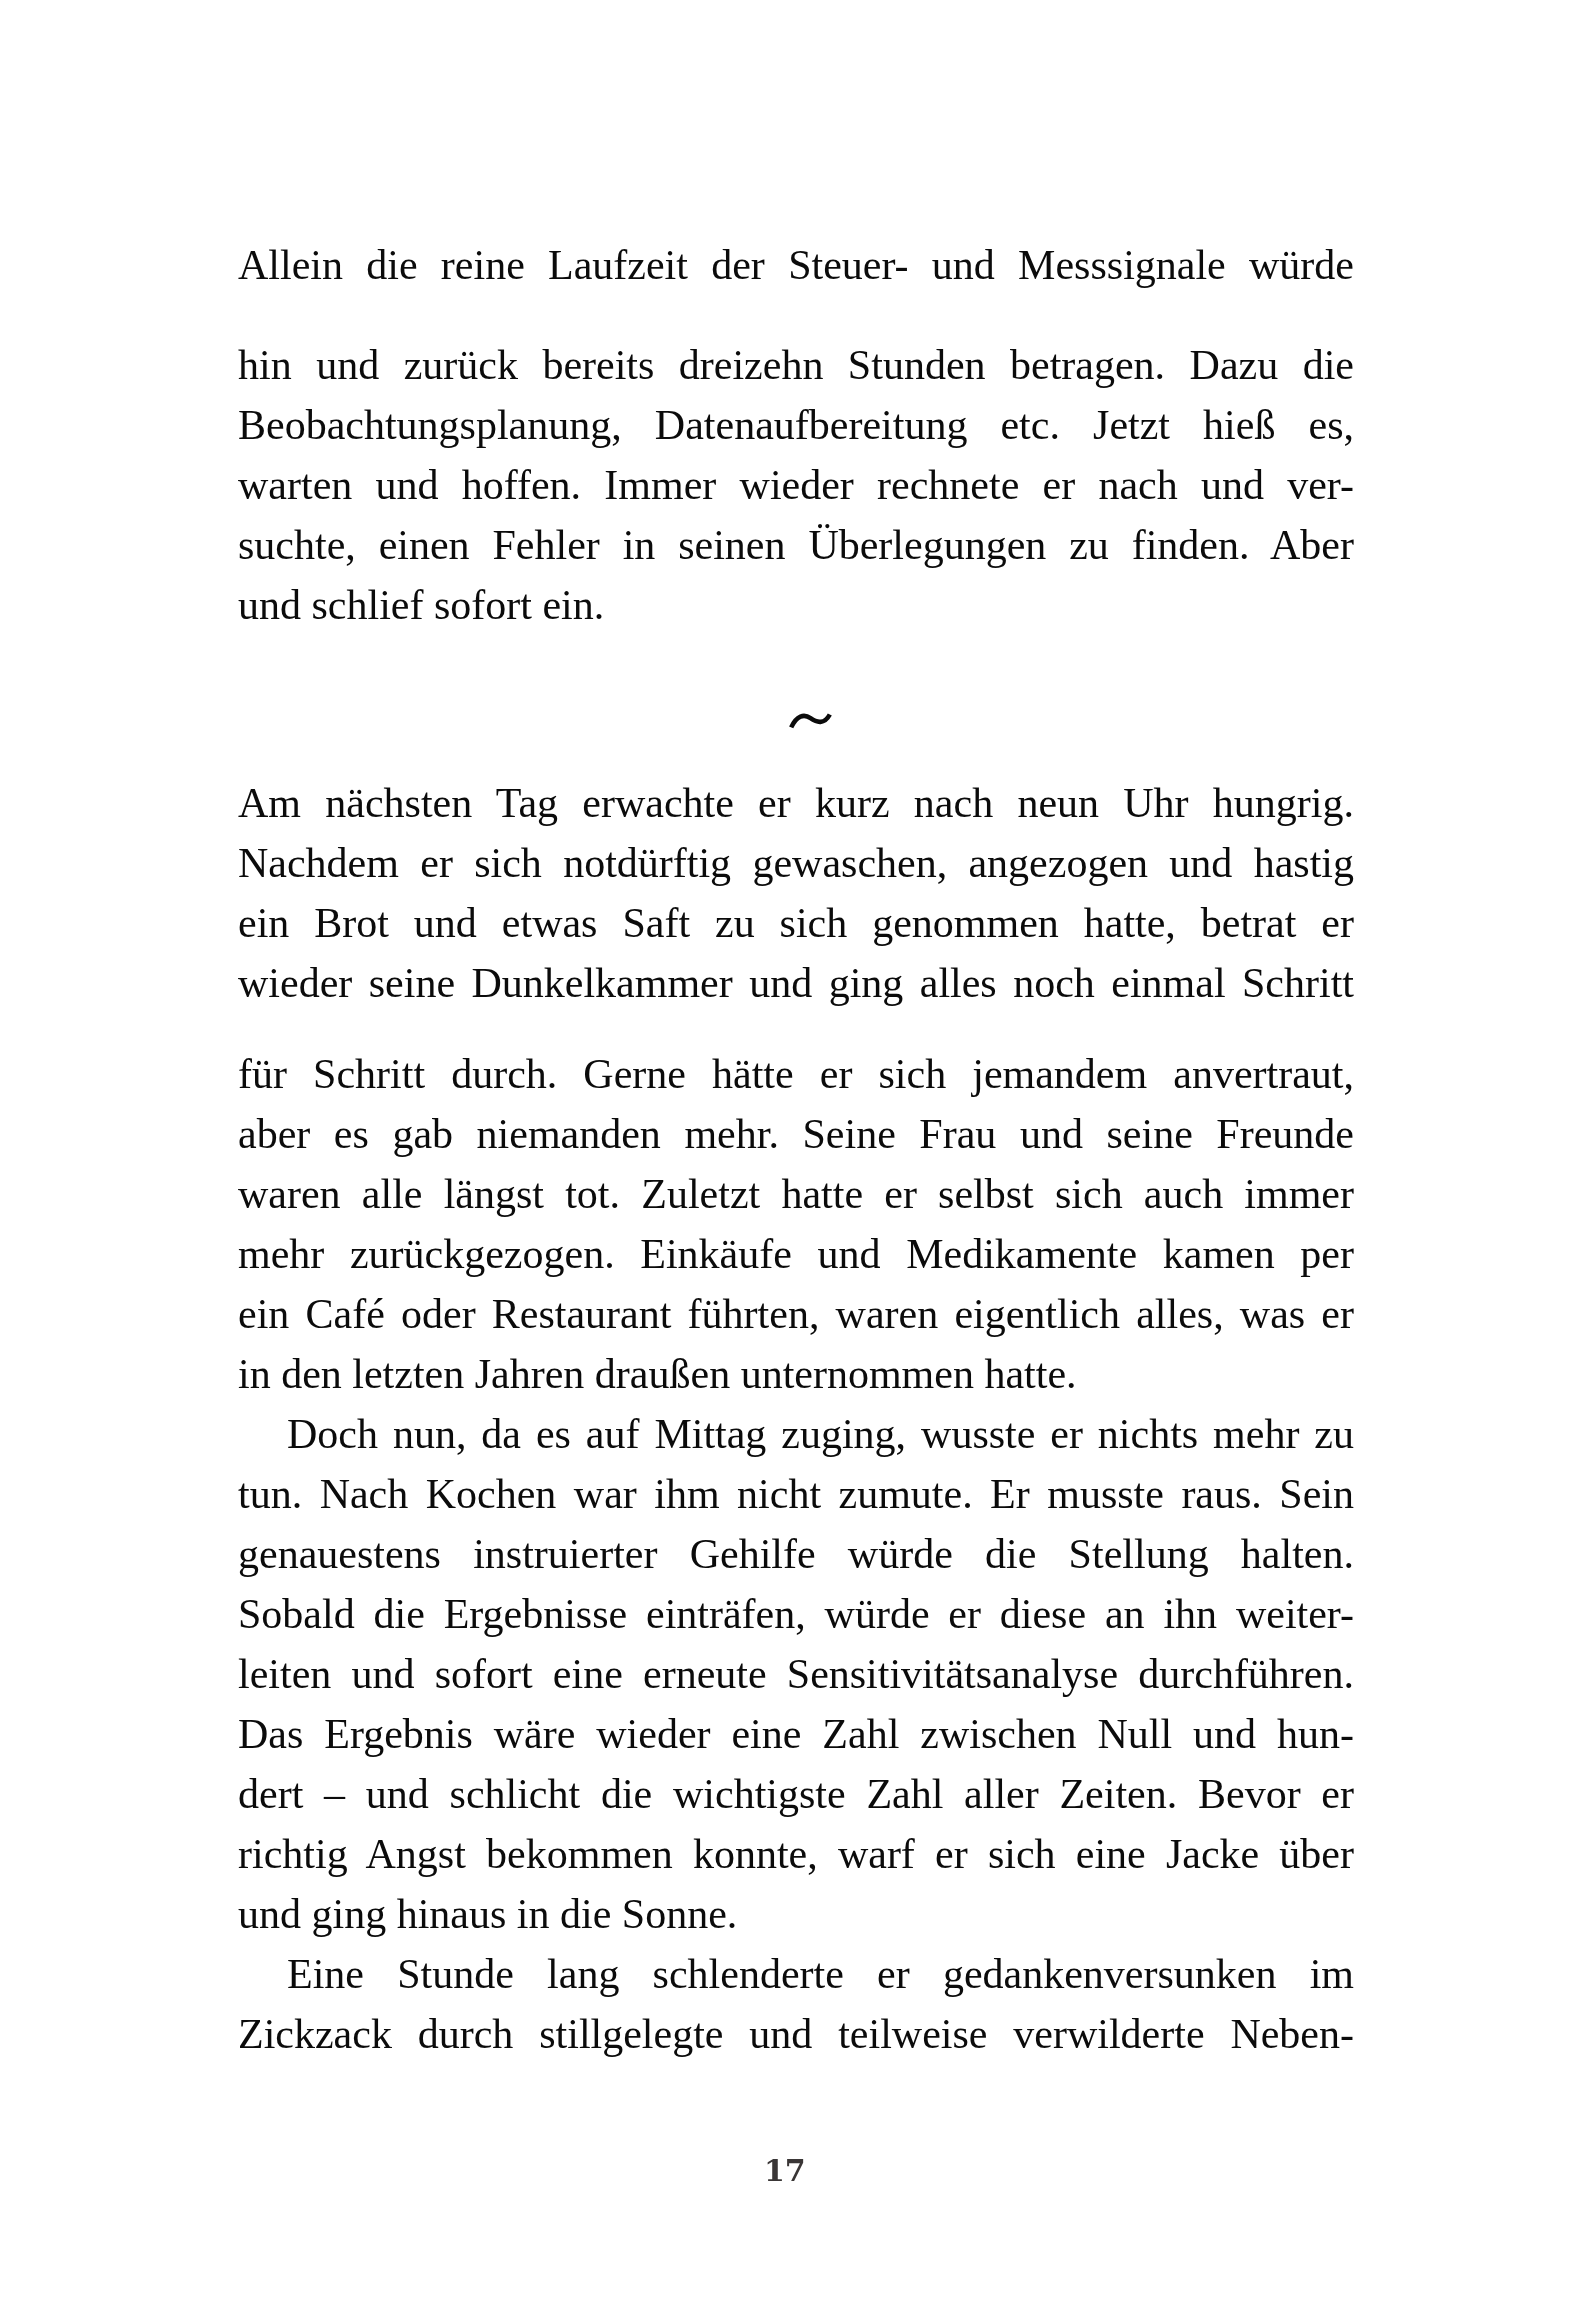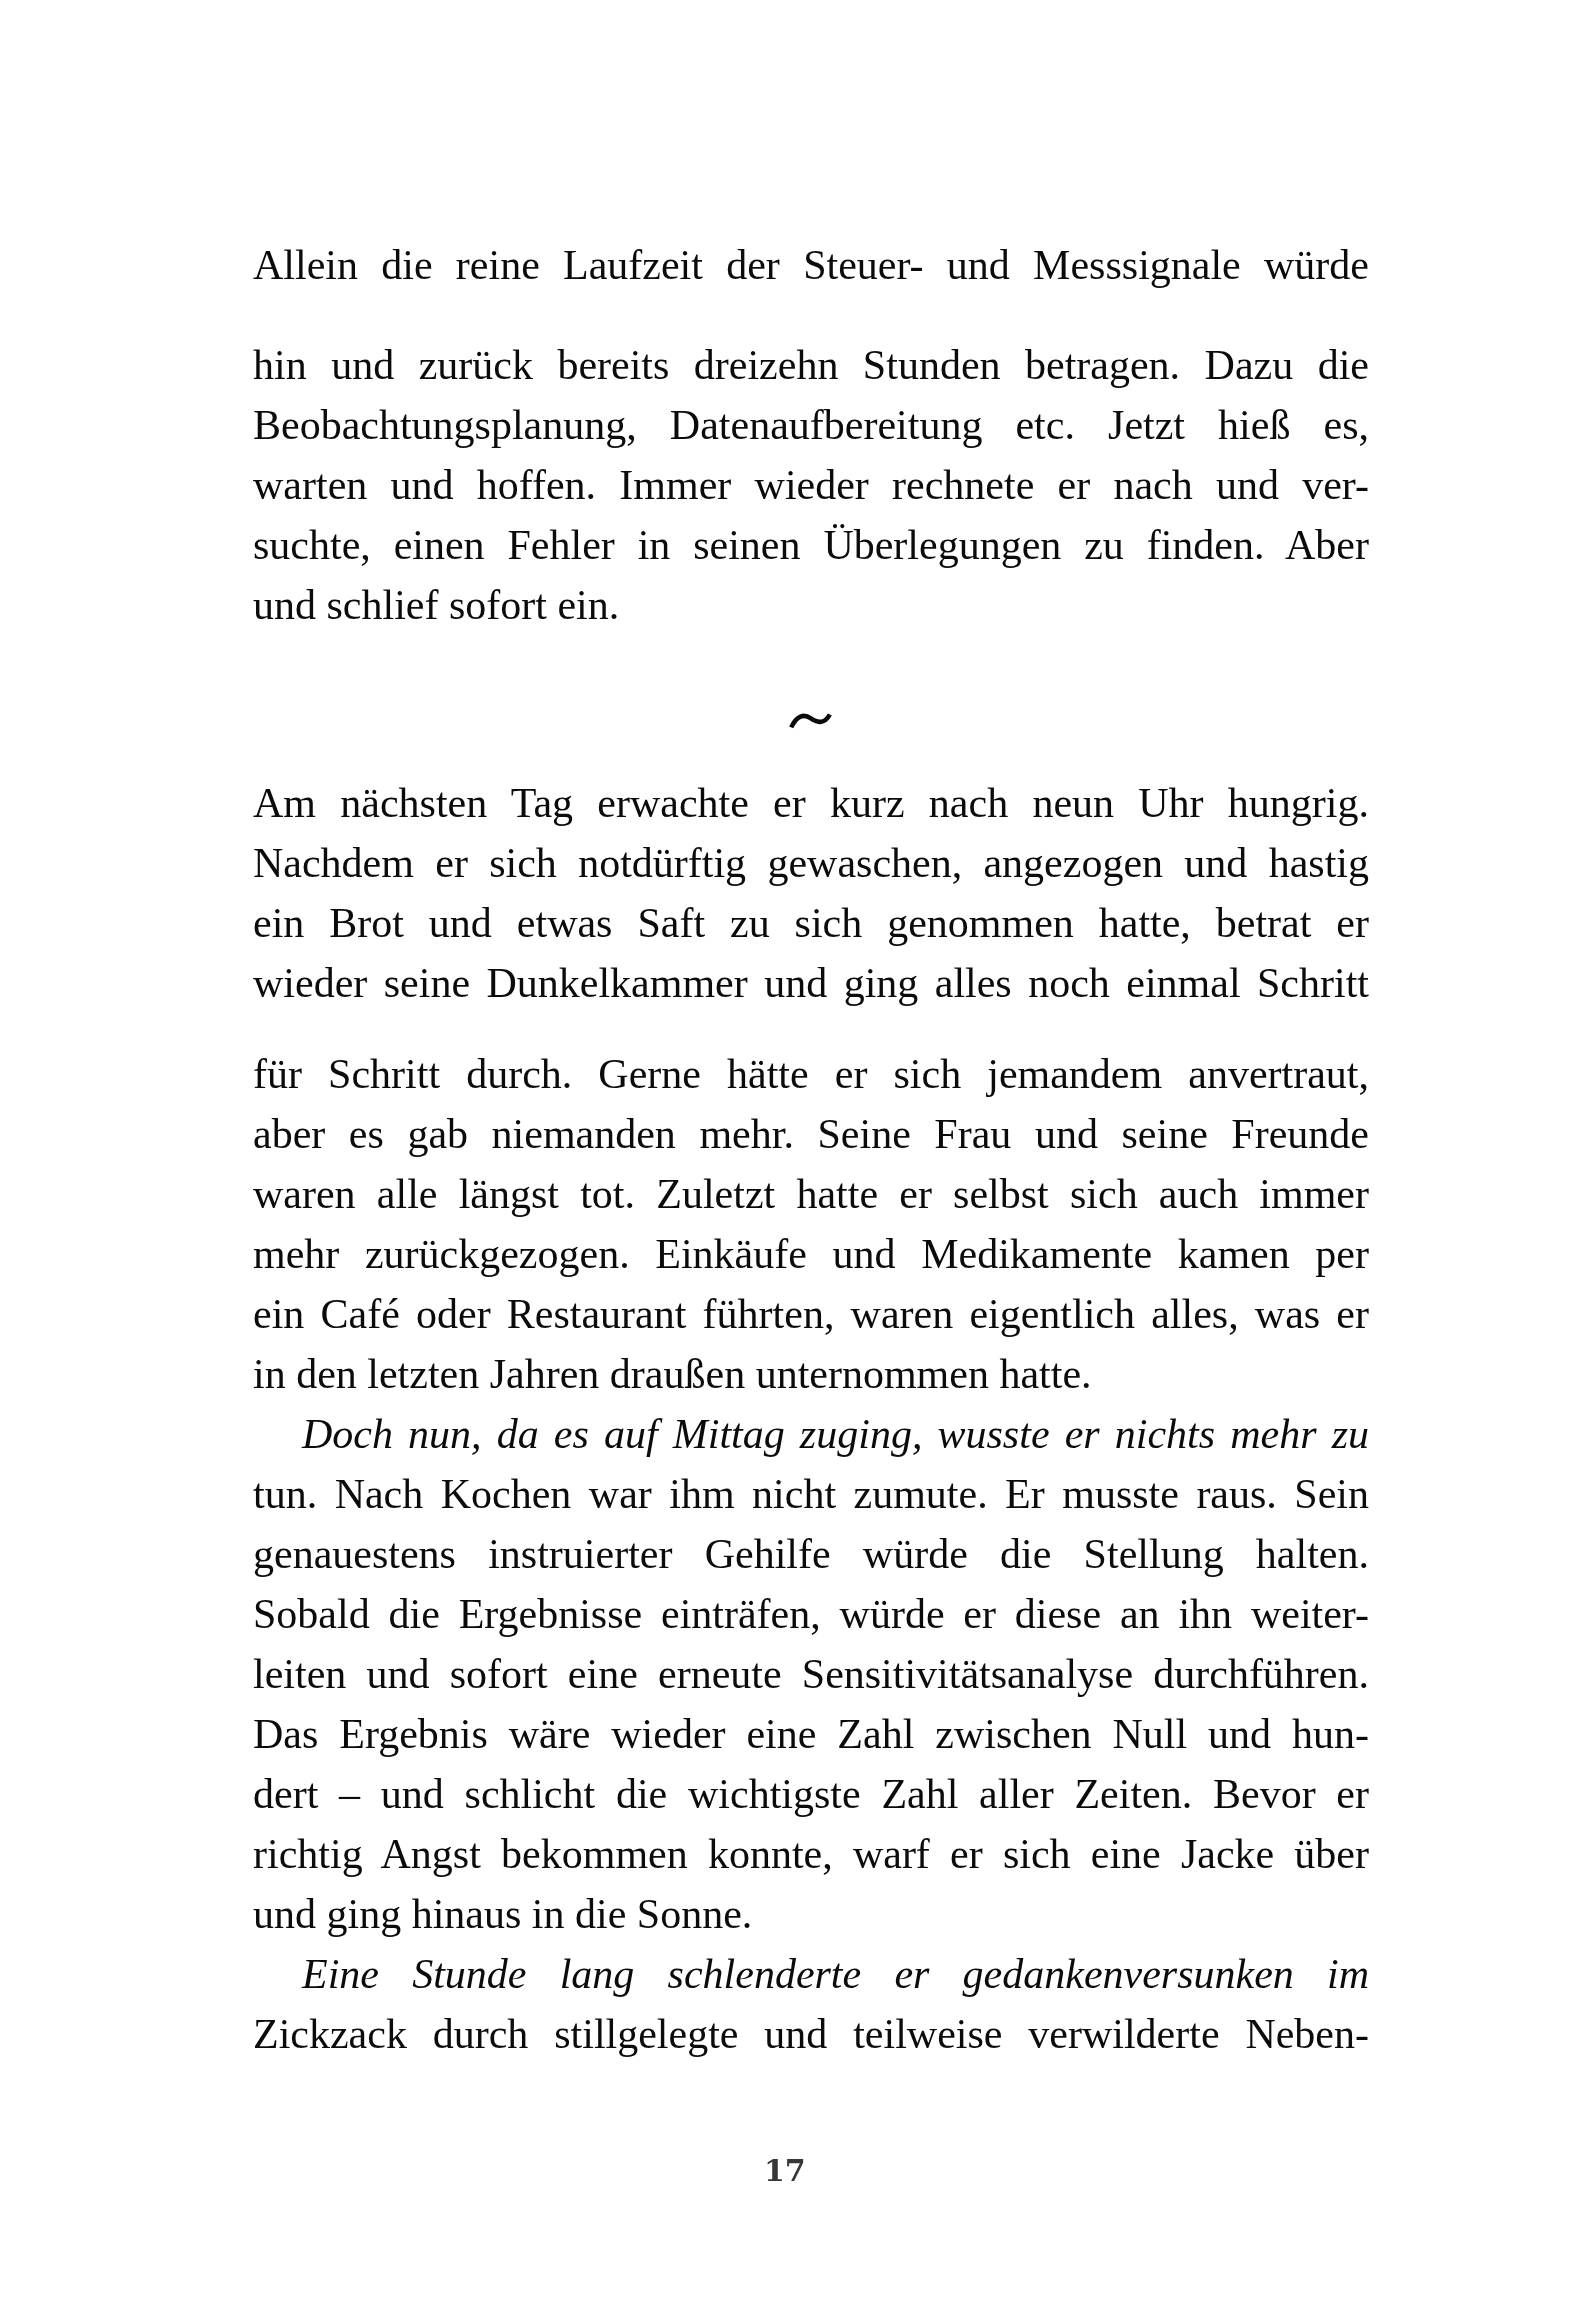--- a/index.html
+++ b/index.html
@@ -1,38 +1,38 @@
 <!DOCTYPE html>
 <html style="font-size:7.4px"><head>
 <meta charset="utf-8">
 <style>
   html, body { margin: 0; padding: 0; background: #ffffff; }
   body { width: 1588px; height: 2355px; position: relative; overflow: hidden; }
   .page { position: absolute; left: 0; top: 0; width: 1588px; height: 2355px; background: #ffffff; }
   .block {
     position: absolute;
-    left: 253px;
+    left: 238px;
     width: 1116px;
     font-family: "Liberation Serif", "DejaVu Serif", serif;
     font-size: 42px;
     line-height: 60px;
     color: #0b0b0b;
   }
   .block.s1 { top: 235px; }
   .block.s2 { top: 773px; }
   .line {
     display: block;
     height: 60px;
     white-space: nowrap;
     text-align: justify;
     text-align-last: justify;
     overflow: visible;
   }
   .line.last { text-align-last: left; }
-  .line.indent { padding-left: 49px; font-style: italic; }
+  .line.indent { padding-left: 49px; }
   .separator {
     position: absolute;
     left: 788px;
     top: 709px;
     width: 45px;
     height: 23px;
   }
   .page-number {
     position: absolute;
     left: 764px;

